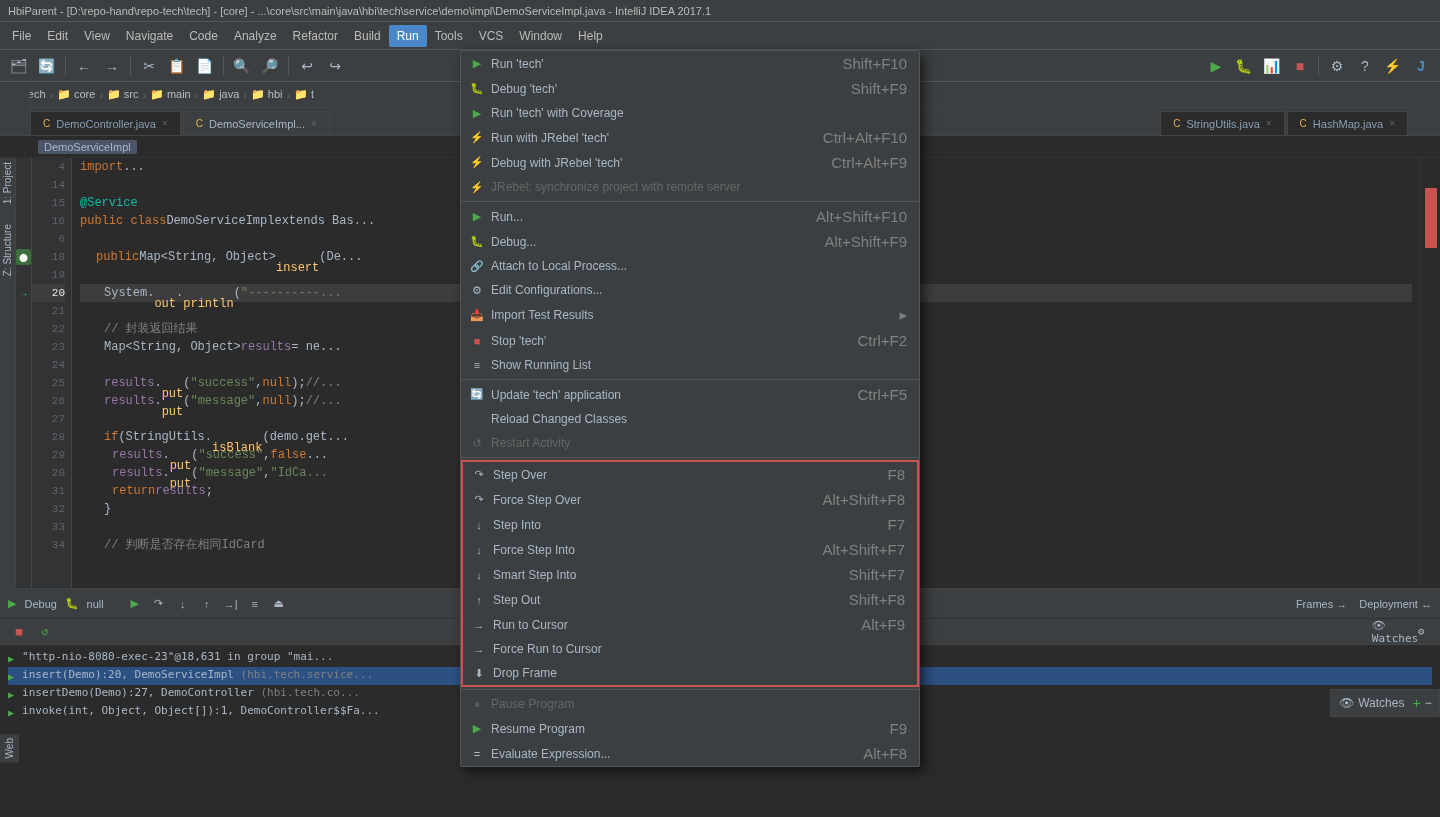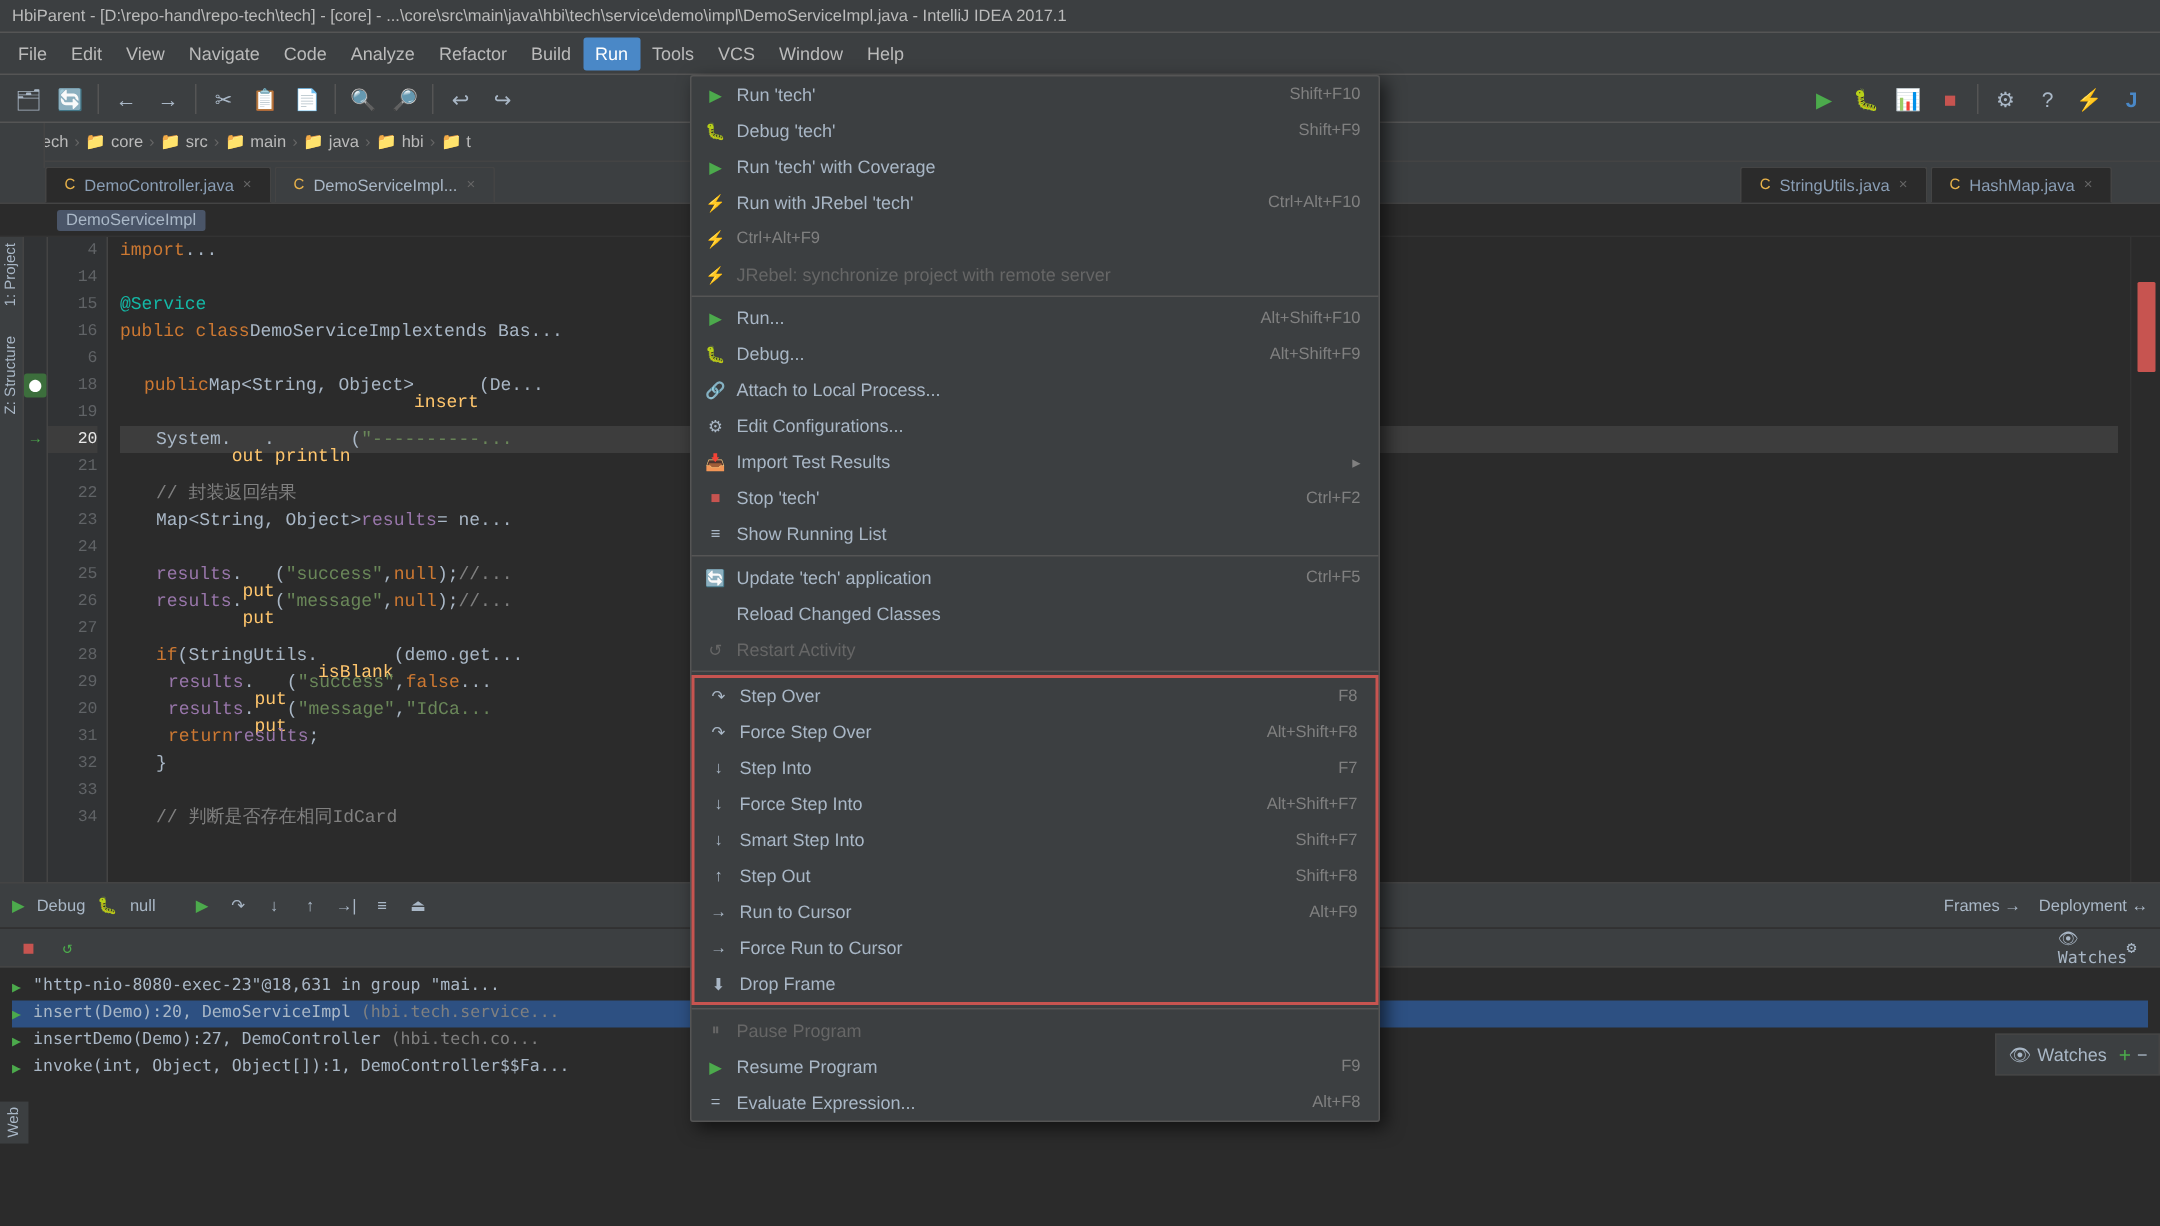--- a/index.html
+++ b/index.html
@@ -251,21 +251,21 @@
       align-items: center;
       padding: 4px 12px 4px 8px;
       cursor: pointer;
       color: #a9b7c6;
       font-size: 12px;
       min-height: 24px;
       gap: 6px;
     }
     .menu-row.disabled { color: #666; cursor: default; }
     .menu-row .menu-label { flex: 1; }
-    .menu-row .menu-shortcut { color: #808080; font-size: 11px; white-space: nowrap; }
+    .menu-row .menu-shortcut { color: #808080; font-size: 15px; white-space: nowrap; }
     .menu-row .menu-icon {
       width: 16px;
       height: 16px;
       display: flex;
       align-items: center;
       justify-content: center;
       flex-shrink: 0;
       font-size: 11px;
     }
     .menu-sep {
@@ -704,20 +704,21 @@
       <span class="menu-label">Run 'tech' with Coverage</span>
       <span class="menu-shortcut"></span>
     </div>
     <div class="menu-row">
       <span class="menu-icon" style="color:#6897bb;">⚡</span>
       <span class="menu-label">Run with JRebel 'tech'</span>
       <span class="menu-shortcut">Ctrl+Alt+F10</span>
     </div>
     <div class="menu-row">
       <span class="menu-icon" style="color:#cc7832;">⚡</span>
+      <span class="menu-label">Debug with JRebel 'tech'</span>
       <span class="menu-shortcut">Ctrl+Alt+F9</span>
     </div>
     <div class="menu-row disabled">
       <span class="menu-icon">⚡</span>
       <span class="menu-label">JRebel: synchronize project with remote server</span>
       <span class="menu-shortcut"></span>
     </div>
     <div class="menu-sep"></div>
     <div class="menu-row">
       <span class="menu-icon" style="color:#4caa4c;">▶</span>

